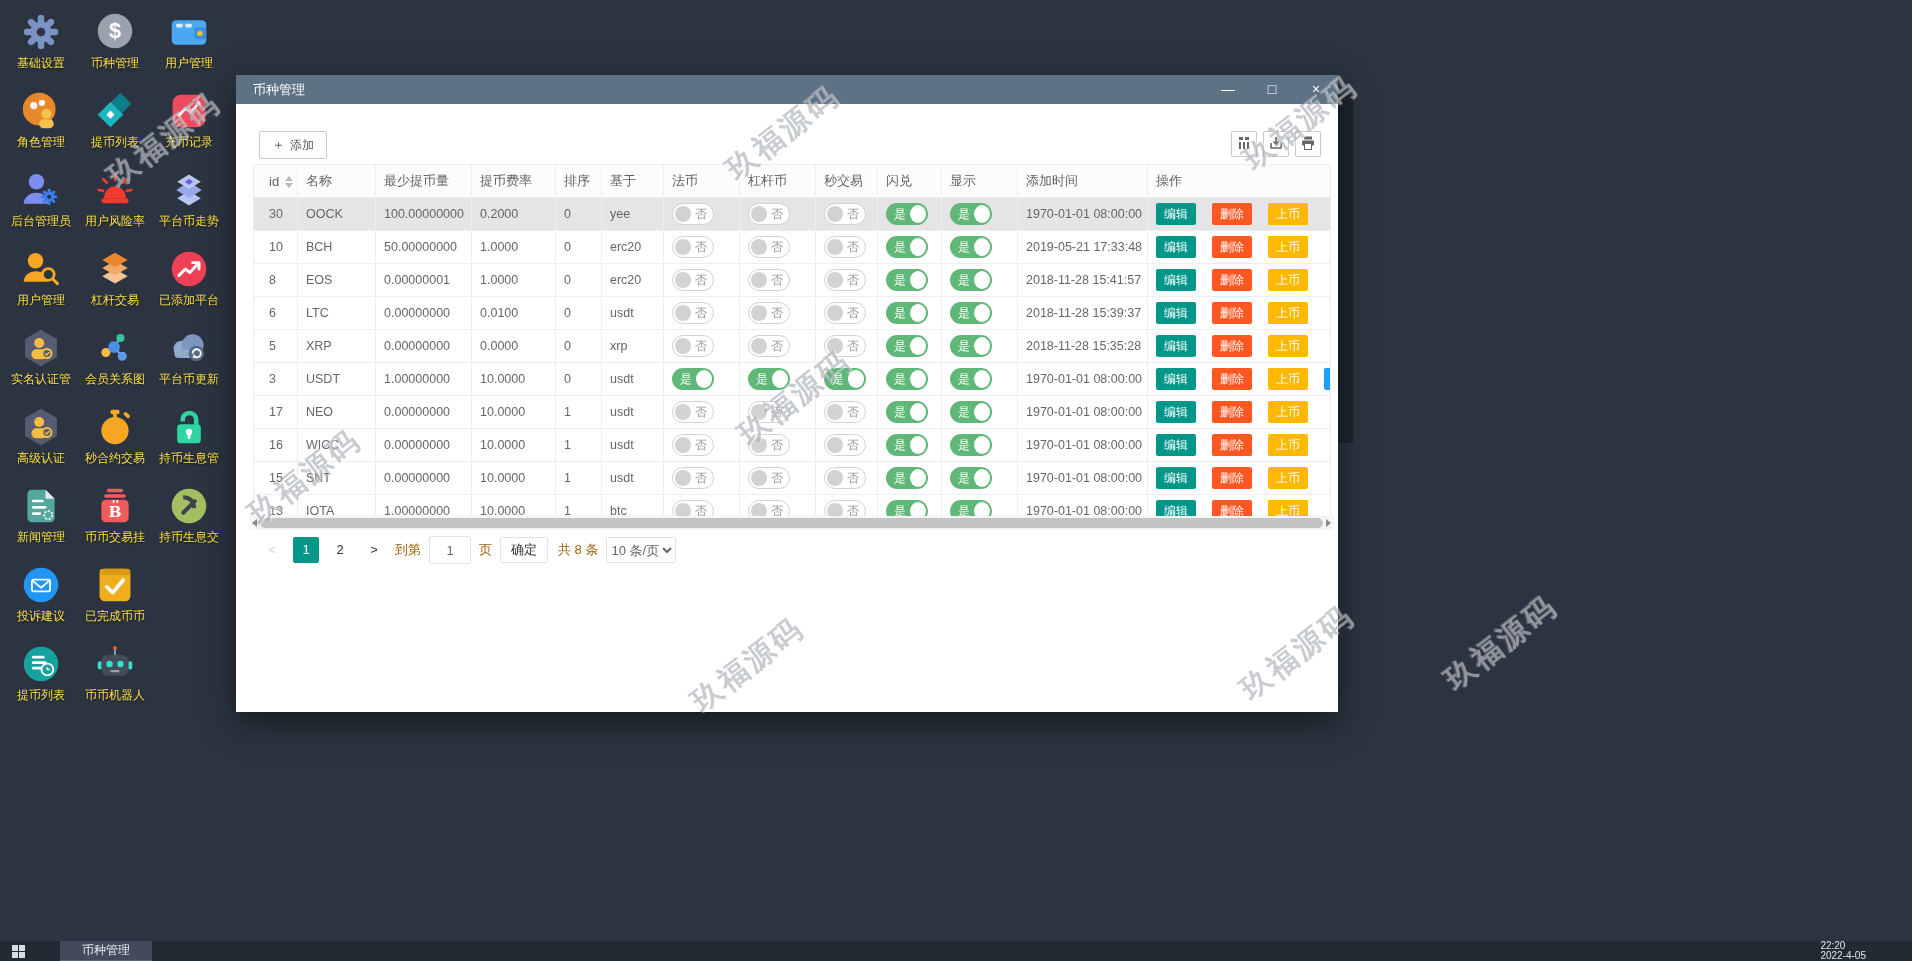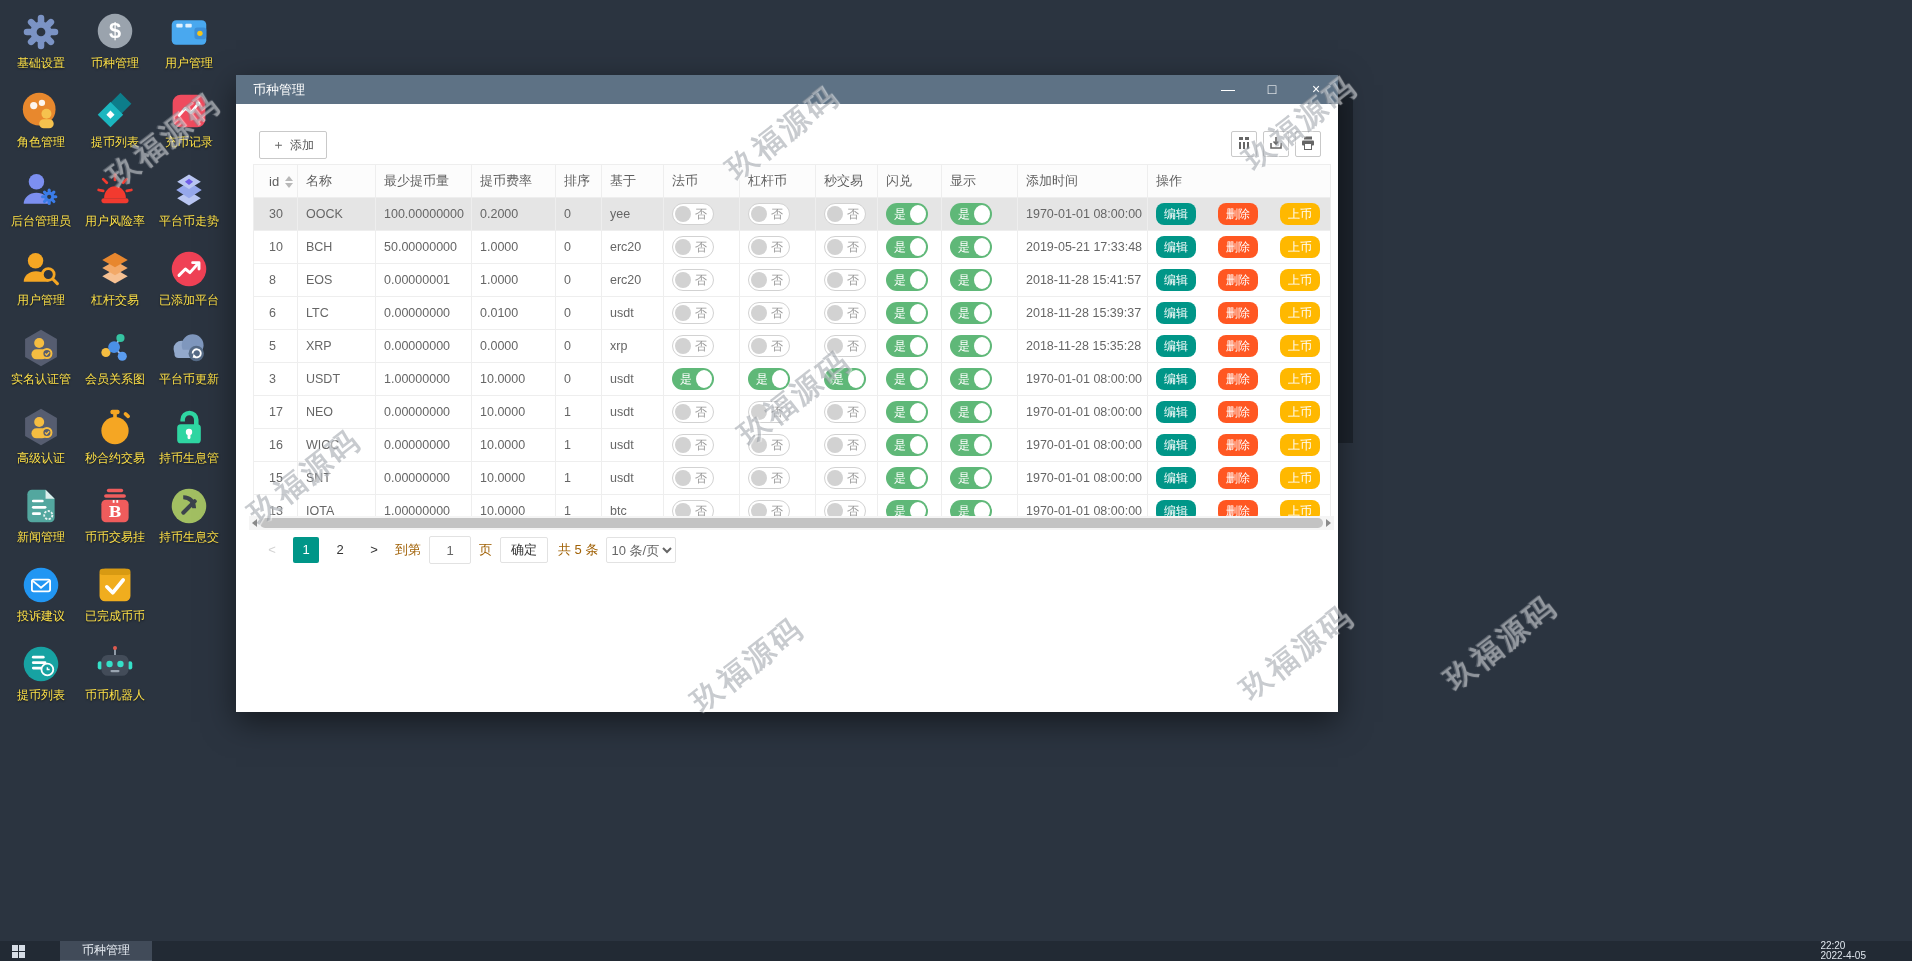--- a/index.html
+++ b/index.html
@@ -50,22 +50,22 @@
 
   .tg{display:inline-flex;align-items:center;width:42px;height:22px;border-radius:12px;
       font-size:12px;cursor:pointer;box-sizing:border-box;vertical-align:middle;}
   .tg.off{border:1px solid #d2d2d2;background:#fff;color:#999;}
   .tg.off b{width:16px;height:16px;border-radius:50%;background:#d2d2d2;margin:0 4px 0 2px;}
   .tg.on{background:#5FB878;color:#fff;}
   .tg.on em{font-style:normal;margin:0 4px 0 8px;}
   .tg.off em{font-style:normal;}
   .tg.on b{width:18px;height:18px;border-radius:50%;background:#fff;margin-left:auto;margin-right:2px;}
 
-  .abtn{height:22px;line-height:22px;padding:0 8px;border:none;border-radius:8px;color:#fff;
-        font-size:12px;margin-right:22px;cursor:pointer;display:inline-block;}
+  .abtn{height:22px;line-height:22px;padding:0 8px;border:none;border-radius:2px;color:#fff;
+        font-size:12px;margin-right:16px;cursor:pointer;display:inline-block;}
 
   .hscroll{position:absolute;left:13px;top:412px;width:1085px;height:14px;background:#f5f5f5;
            display:flex;align-items:center;cursor:pointer;}
   .hscroll .thumb{height:10px;background:#c3c3c3;border-radius:5px;flex:1;margin:0 3px;}
   .arr{width:0;height:0;border-top:4px solid transparent;border-bottom:4px solid transparent;}
   .arr.left{border-right:5px solid #8a8a8a;margin-left:3px;}
   .arr.right{border-left:5px solid #8a8a8a;margin-right:3px;}
 
   .pager{position:absolute;left:23px;top:432px;display:flex;align-items:center;font-size:13px;color:#333;}
   .pg{min-width:26px;height:26px;line-height:26px;text-align:center;margin-right:8px;cursor:pointer;}
@@ -797,21 +797,21 @@
         <span class="pg prev">&lt;</span>
         <span id="pages" style="display:inline-flex;">
             <span class="pg active">1</span>
             <span class="pg">2</span>
           </span>
         <span class="pg next">&gt;</span>
         <span class="ptext">到第</span>
         <input class="pinput" value="1" style="">
         <span class="ptext">页</span>
         <button class="pbtn">确定</button>
-        <span class="ptext">共 5 条</span>
+        <span class="ptext">共 8 条</span>
         <select class="psel">
           <option>10 条/页</option>
         </select>
       </div>
     </div>
   </div>
 
   <div id="wms">
       <div class="wm" style="left: 163px; top: 140px;">玖福源码</div>
       <div class="wm" style="left: 783px; top: 133px;">玖福源码</div>

